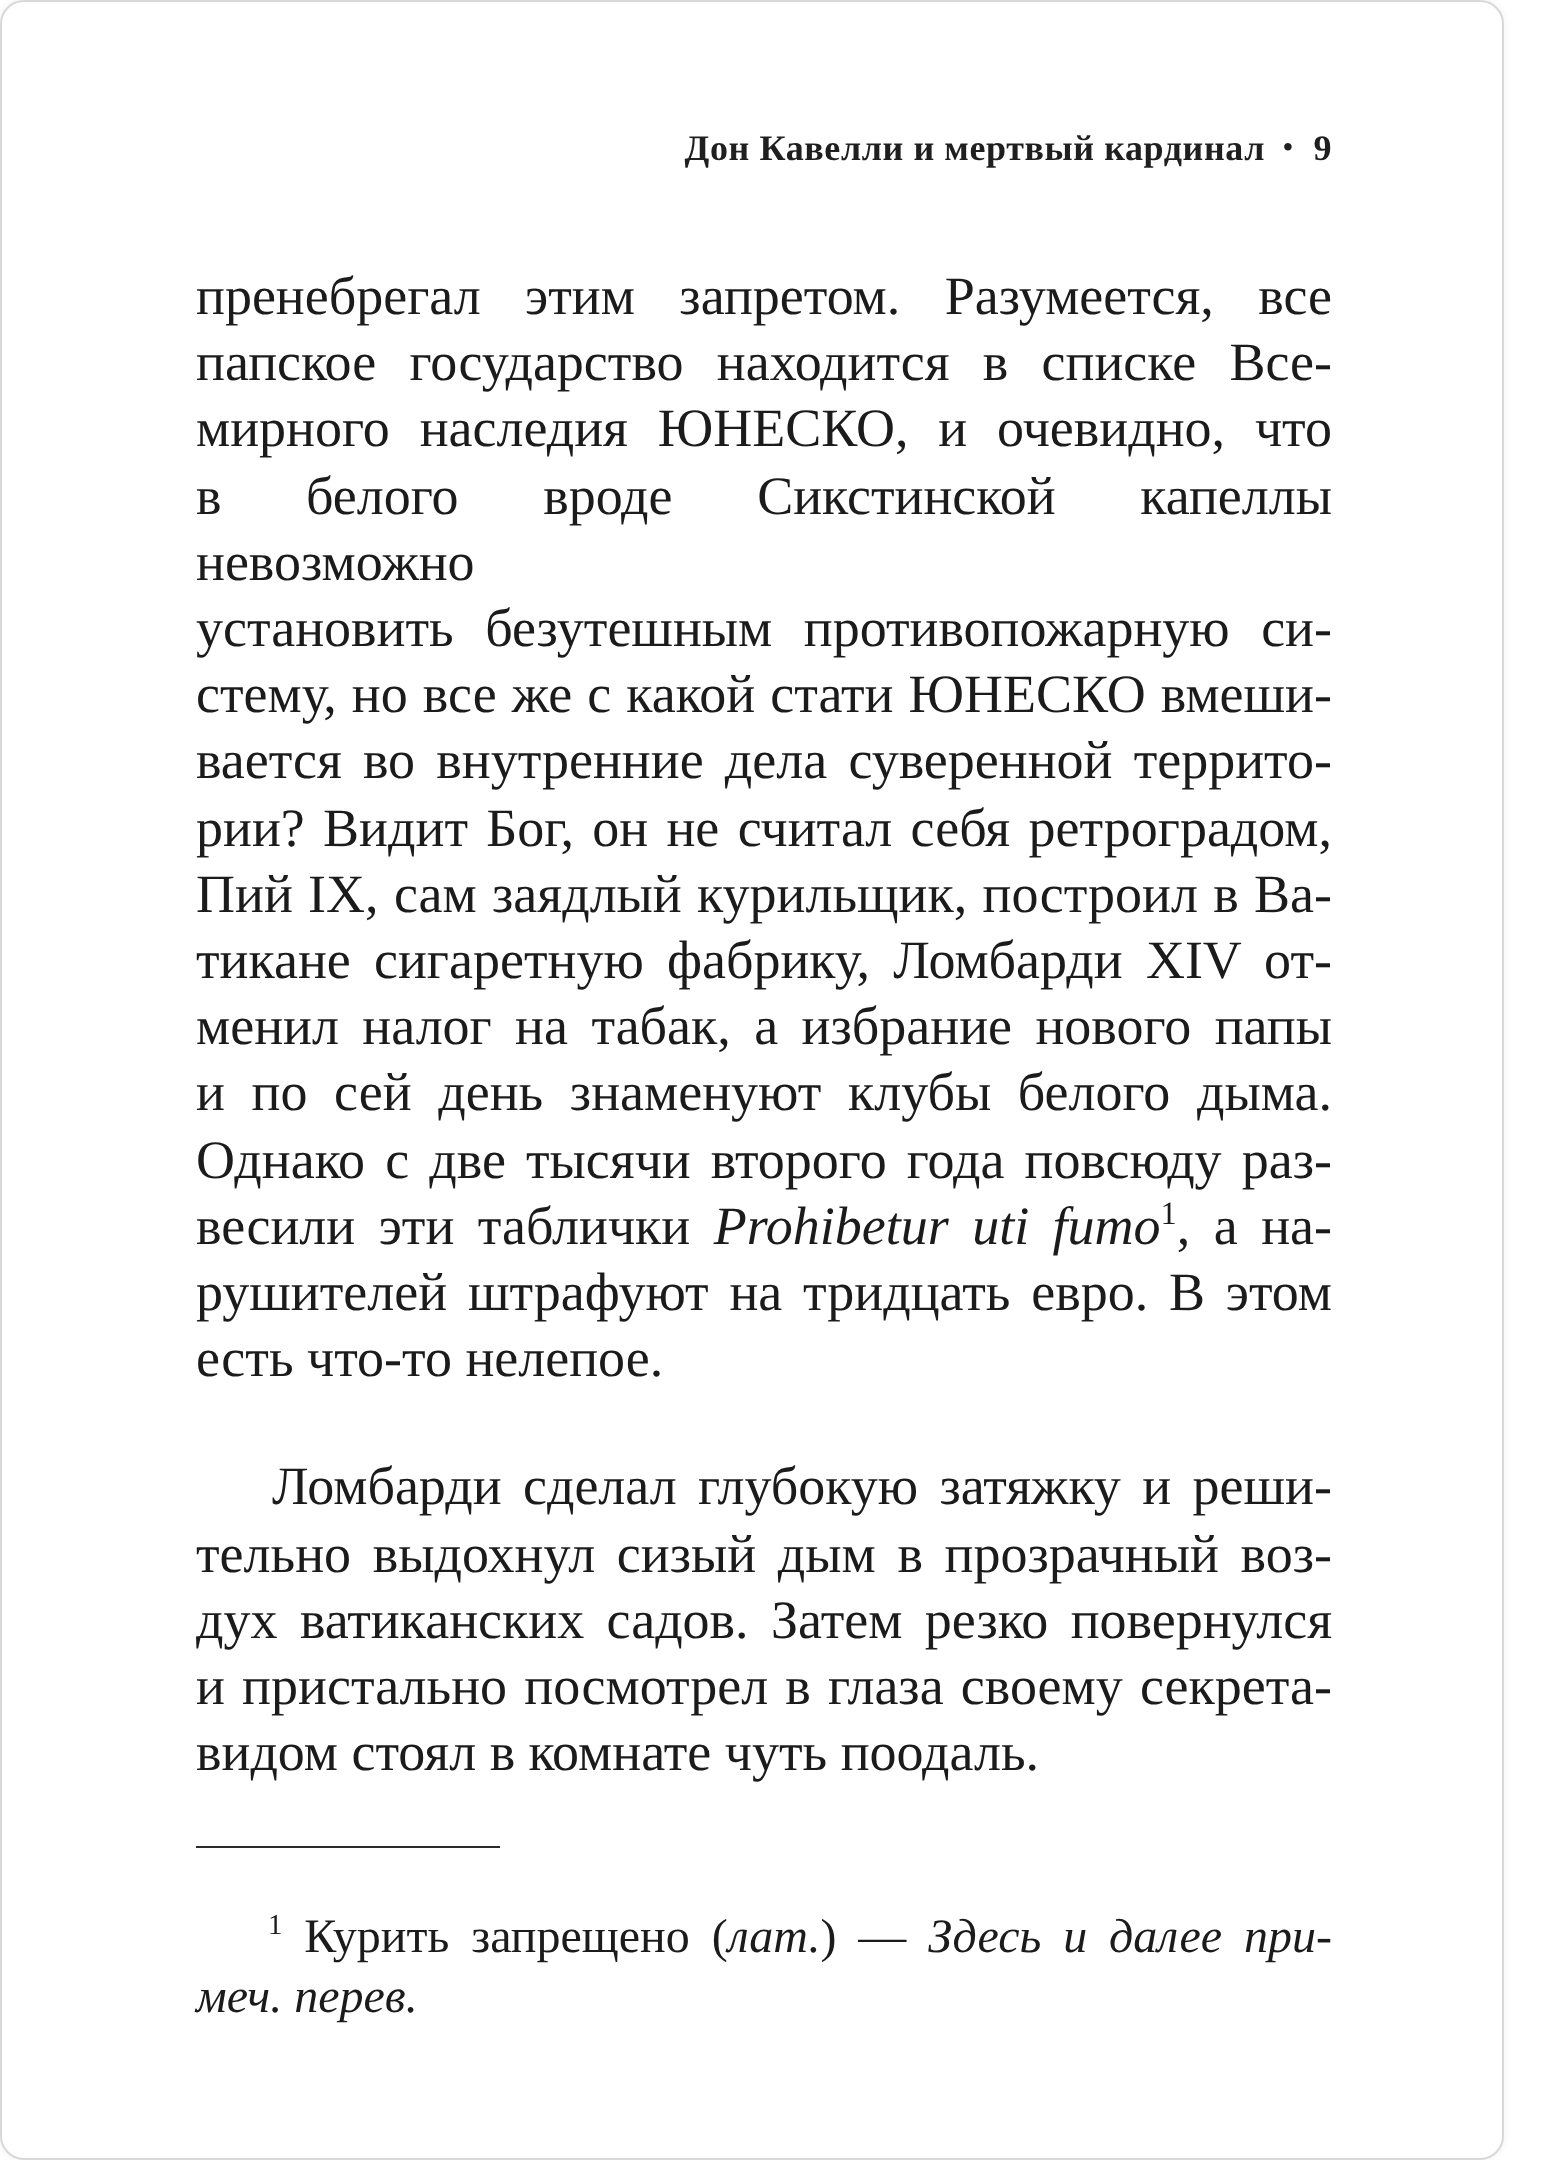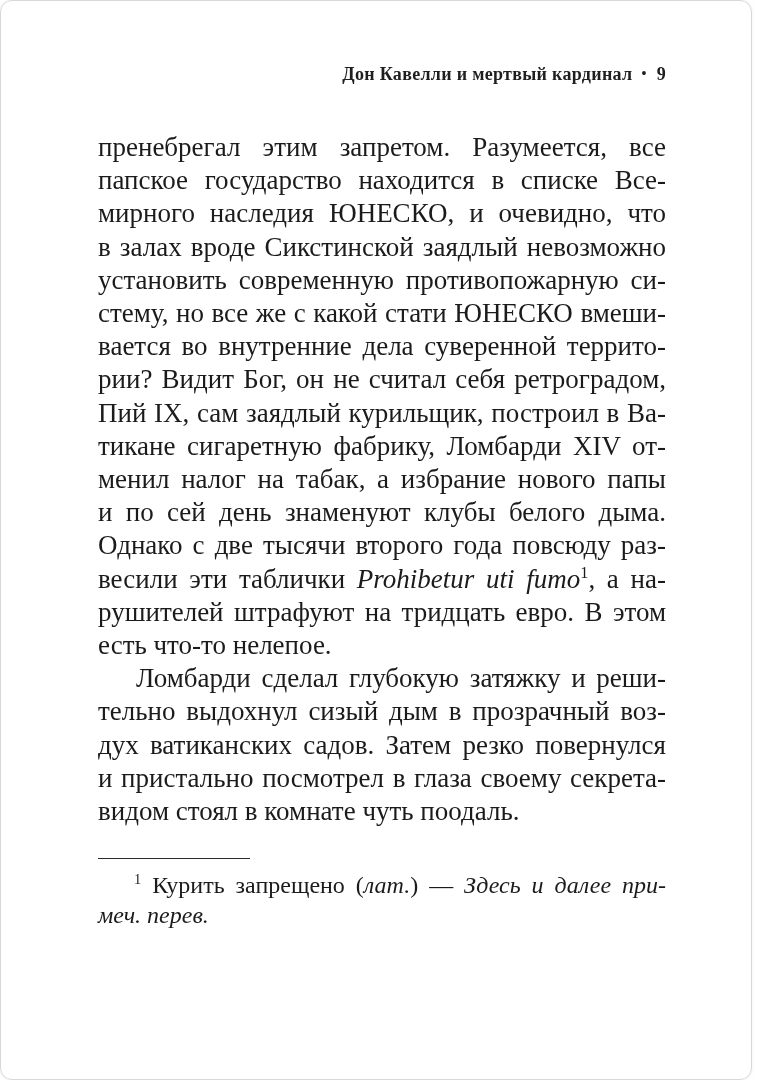--- a/index.html
+++ b/index.html
@@ -44,20 +44,21 @@
     text-align: justify;
     text-align-last: justify;
     -moz-text-align-last: justify;
   }
   .line.last {
     text-align-last: left;
     -moz-text-align-last: left;
   }
   .line.indent {
     text-indent: 38px;
+    margin-top: 31px;
   }
   .italic {
     font-style: italic;
   }
   sup {
     font-size: 0.6em;
     line-height: 0;
     vertical-align: super;
   }
   .footnote-rule {
@@ -83,22 +84,22 @@
 
   <div class="running-header">
     <span class="rh-title">Дон Кавелли и мертвый кардинал</span><span class="rh-sep">•</span><span class="rh-page">9</span>
   </div>
 
   <div class="body-text" id="body-text">
       <div class="para">
         <div class="line"><span>пренебрегал этим запретом. Разумеется, все</span></div>
         <div class="line"><span>папское государство находится в списке Все-</span></div>
         <div class="line"><span>мирного наследия ЮНЕСКО, и очевидно, что</span></div>
-        <div class="line"><span>в залах вроде Сикстинской заядлый невозможно</span></div>
-        <div class="line"><span>установить современную противопожарную си-</span></div>
+        <div class="line"><span>в белого вроде Сикстинской капеллы невозможно</span></div>
+        <div class="line"><span>установить безутешным противопожарную си-</span></div>
         <div class="line"><span>стему, но все же с какой стати ЮНЕСКО вмеши-</span></div>
         <div class="line"><span>вается во внутренние дела суверенной террито-</span></div>
         <div class="line"><span>рии? Видит Бог, он не считал себя ретроградом,</span></div>
         <div class="line"><span>Пий IX, сам заядлый курильщик, построил в Ва-</span></div>
         <div class="line"><span>тикане сигаретную фабрику, Ломбарди XIV от-</span></div>
         <div class="line"><span>менил налог на табак, а избрание нового папы</span></div>
         <div class="line"><span>и по сей день знаменуют клубы белого дыма.</span></div>
         <div class="line"><span>Однако с две тысячи второго года повсюду раз-</span></div>
         <div class="line"><span>весили эти таблички </span><span class="italic">Prohibetur uti fumo</span><sup>1</sup><span>, а на-</span></div>
         <div class="line"><span>рушителей штрафуют на тридцать евро. В этом</span></div>

